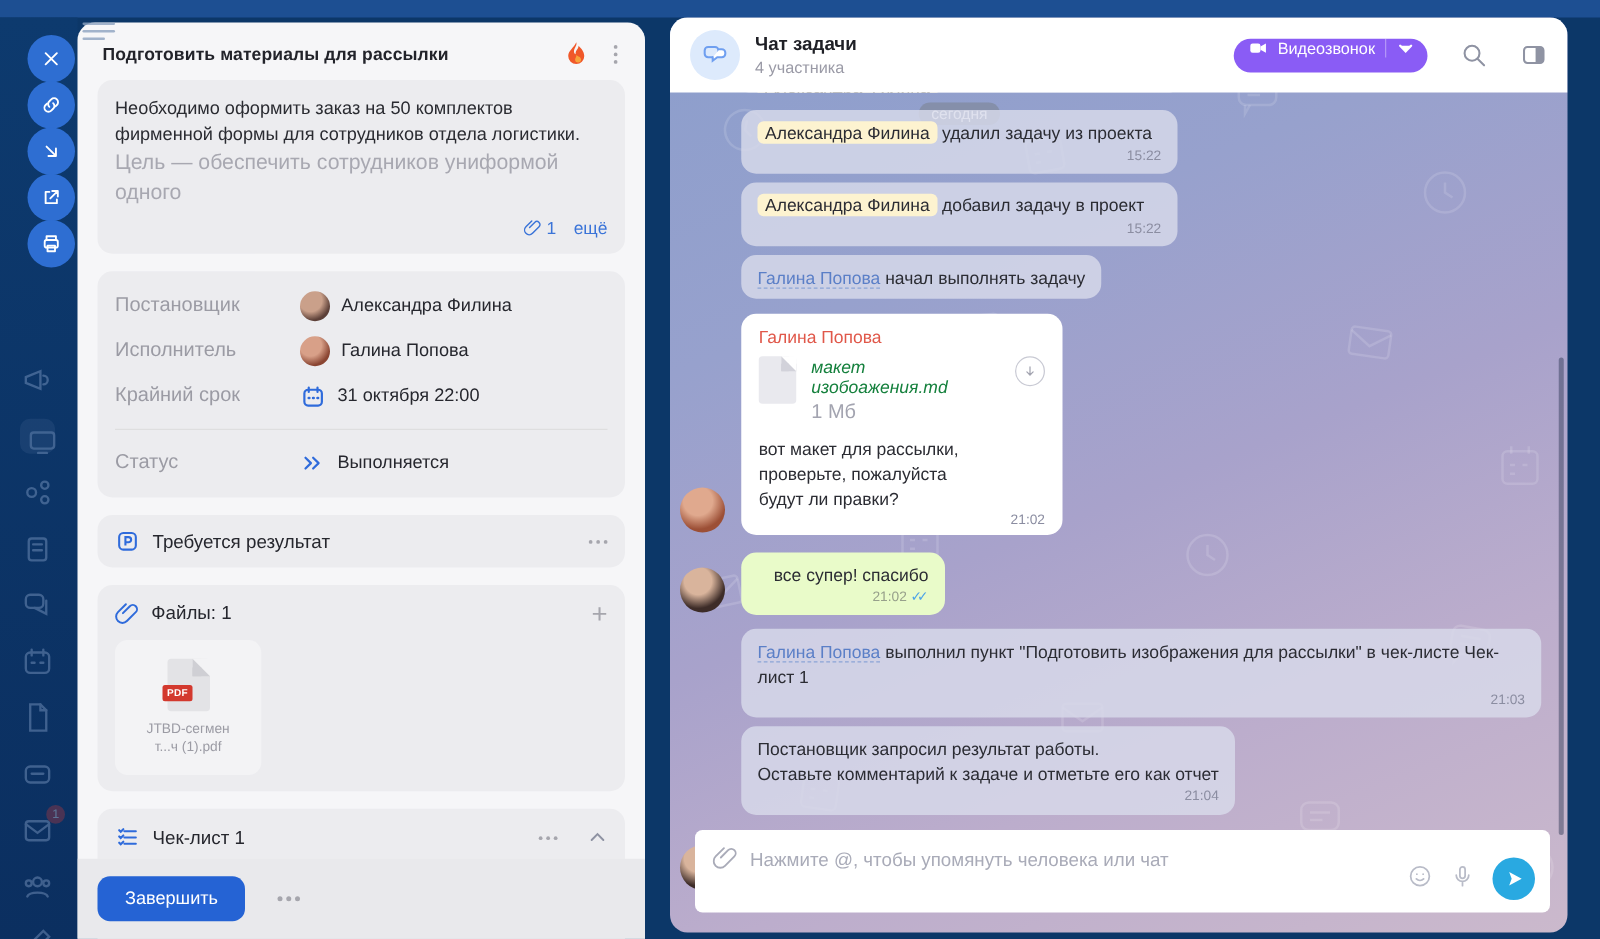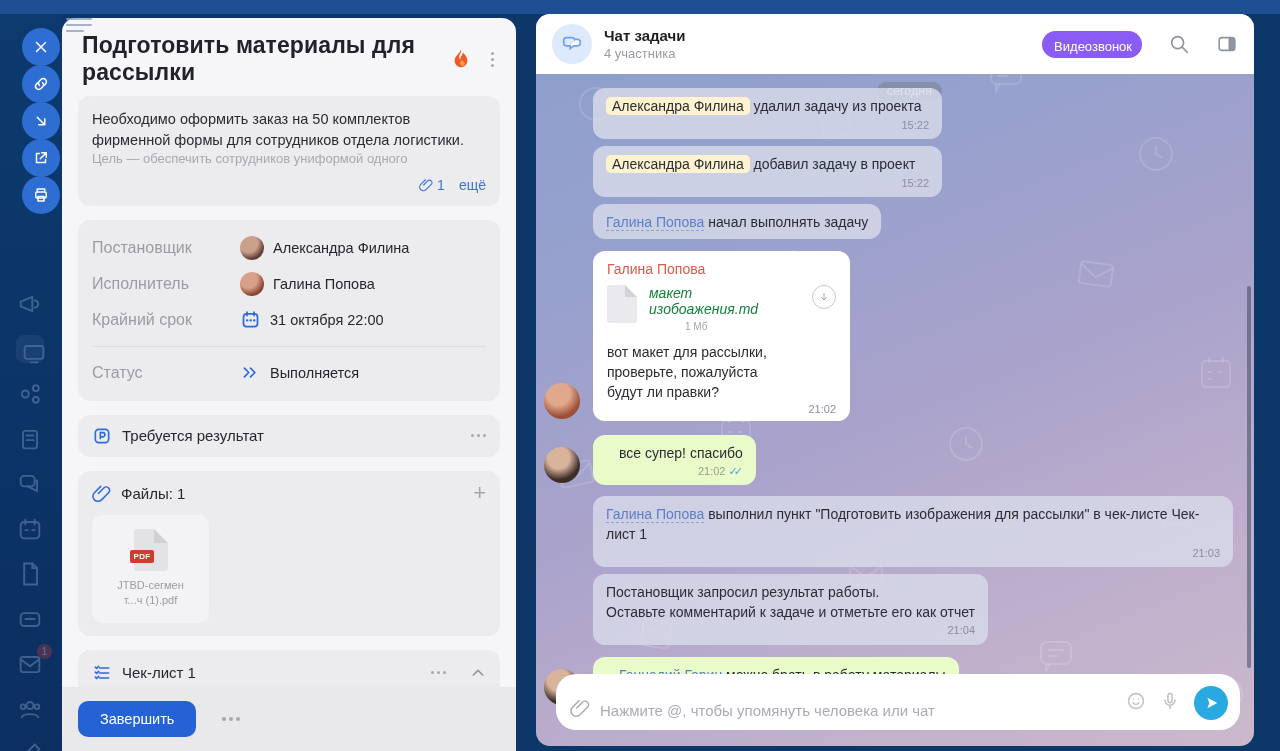--- a/index.html
+++ b/index.html
@@ -20,27 +20,27 @@
   .navicons { position:absolute; left:14px; top:220px; width:32px; }
   .navico { width:28px; height:28px; margin:0 auto 17px auto; opacity:.33; position:relative; }
   .navico svg { width:28px; height:28px; stroke:#aac2e8; stroke-width:1.6; fill:none; stroke-linecap:round; }
   .badge { position:absolute; top:-6px; right:-8px; min-width:15px; height:15px; border-radius:8px;
     background:#c93a3a; color:#fff; font-size:10px; line-height:15px; text-align:center; padding:0 3px; opacity:3; }
 
   
   .task { position:absolute; left:62px; top:18px; width:454px; height:733px;
     background:#f6f6f8; border-radius:14px 14px 0 0; z-index:2; overflow:hidden; }
   .task-head { display:flex; align-items:center; padding:14px 14px 10px 20px; }
-  .task-title { font-size:23px; font-weight:bold; color:#22232a; flex:1; letter-spacing:.1px; }
+  .task-title { font-size:14px; font-weight:bold; color:#22232a; flex:1; letter-spacing:.1px; }
   .dots-v, .dots-h { display:flex; gap:3px; align-items:center; justify-content:center; cursor:pointer; }
   .dots-v { flex-direction:column; width:20px; height:20px; }
   .dot { width:3px; height:3px; border-radius:50%; background:#a6a6ad; }
   .card { background:#ececef; border-radius:12px; margin:0 16px 14px 16px; padding:13px 14px; }
   .desc-text { font-size:14.5px; color:#2a2b31; line-height:1.42; }
-  .desc-goal { font-size:13px; color:#a8a8b1; line-height:1.42; }
+  .desc-goal { font-size:17px; color:#a8a8b1; line-height:1.42; }
   .desc-foot { display:flex; justify-content:flex-end; align-items:center; gap:14px; margin-top:8px; }
   .attach-cnt { display:flex; align-items:center; gap:4px; color:#3b74d8; font-size:14px; }
   .more-link { color:#3b74d8; font-size:14px; cursor:pointer; }
   .frow { display:flex; align-items:center; min-height:36px; }
   .flabel { width:148px; color:#9b9ba4; font-size:16px; }
   .fvalue { display:flex; align-items:center; gap:9px; font-size:14.5px; color:#26272e; font-weight:500; }
   .avatar { width:24px; height:24px; border-radius:50%; background:radial-gradient(circle at 35% 30%, #caa08a 0 40%, #5d4038 70%); }
   .avatar.galina { background:radial-gradient(circle at 35% 30%, #d8a088 0 38%, #8a4532 70%); }
   .fdivider { height:1px; background:#dededf; margin:8px 0; }
   .sec-row { display:flex; align-items:center; gap:10px; }
@@ -74,70 +74,70 @@
   .doodles { position:absolute; inset:0; opacity:.5; }
   .chat-head { position:absolute; left:0; top:0; width:100%; height:60px; background:#ffffff;
     display:flex; align-items:center; padding:0 16px; gap:12px; z-index:5; }
   .chat-ava { width:40px; height:40px; border-radius:50%; background:#ddeafc;
     display:flex; align-items:center; justify-content:center; }
   .chat-ava svg { width:22px; height:22px; stroke:#6f9ff0; fill:none; stroke-width:1.8; }
   .chat-titles { flex:1; }
   .chat-title { font-size:15px; font-weight:bold; color:#1f2026; }
   .chat-sub { font-size:13px; color:#9a9aa6; margin-top:2px; }
   .vbtn { display:flex; align-items:flex-start; gap:8px; background:#8a5cf5; border-radius:14px;
-    height:27px; padding:0 10px 0 12px; color:#fff; cursor:pointer;flex-direction:column; }
+    height:27px; padding:0 10px 0 12px; color:#fff; cursor:pointer; }
   .vbtn svg { width:15px; height:15px; fill:#fff; }
   .vbtn-label { font-size:13px; }
   .vbtn-sep { width:1px; height:15px; background:rgba(255,255,255,.35); }
   .hicon { width:22px; height:22px; margin-left:14px; cursor:pointer; }
   .hicon svg { width:22px; height:22px; stroke:#8f93a3; fill:none; stroke-width:1.8; stroke-linecap:round; }
 
   .messages { position:absolute; left:0; top:60px; width:100%; bottom:102px; padding:0 0 0 57px;
     display:flex; flex-direction:column; align-items:flex-start; }
   .bubble { position:relative; background:rgba(216,219,234,.82); border-radius:12px;
     padding:9px 13px 6px 13px; font-size:14px; color:#2b2c33; margin-top:7px; line-height:1.4; }
   .btime { display:block; text-align:right; font-size:11px; color:#8b8da1; margin-top:1px; }
   .chip { background:#fdf3d0; border-radius:5px; padding:1px 6px; color:#2b2c33; }
   .ulink { color:#5b7fc7; border-bottom:1px dashed #8aa4d6; cursor:pointer; }
   .cutbubble { margin-top:-6px; height:26px; overflow:hidden; width:349px; padding-top:0; border-radius:0 0 12px 12px; }
   .cutbubble .chip { position:absolute; left:13px; top:-9px; }
   .cutbubble .btime { position:absolute; right:12px; top:4px; }
-  .daterow { width:349px; display:flex; justify-content:flex-end; margin-top:8px; }
+  .daterow { width:349px; display:flex; justify-content:center; margin-top:8px; }
   .datepill { background:rgba(130,138,160,.78); color:#fff; font-size:12.5px; border-radius:10px; padding:2px 10px; }
   .b-w349 { width:349px; }
   .withava { display:flex; align-items:flex-end; gap:13px; margin-left:-49px; margin-top:7px; }
   .mava { width:36px; height:36px; border-radius:50%; flex:0 0 36px; margin-bottom:2px; }
   .mava.galina { background:radial-gradient(circle at 40% 30%, #e0a98e 0 35%, #9c4f36 68%); }
   .mava.dark { background:radial-gradient(circle at 40% 30%, #d9b49c 0 33%, #3d2c28 66%); }
   .whitebubble { background:#ffffff; border-radius:12px; padding:10px 14px 6px 14px; width:257px; margin-top:0; }
   .wauthor { color:#e0584a; font-size:14px; font-weight:500; margin-bottom:8px; }
   .filerow { display:flex; align-items:flex-start; gap:12px; margin-bottom:10px; }
   .docico { width:30px; height:38px; background:#e9e9ee; border-radius:3px; position:relative; flex:0 0 30px; }
   .docico:before { content:""; position:absolute; right:0; top:0; border:6px solid #fff;
     border-left-color:#d2d2da; border-bottom-color:#d2d2da; }
   .fmeta { flex:1; }
   .fname { font-size:14px; color:#15803d; font-weight:500;font-style:italic; }
-  .fsize { font-size:10px; color:#a3a4b0; margin-top:4px;margin-left:36px; }
+  .fsize { font-size:16px; color:#a3a4b0; margin-top:4px; }
   .dlbtn { width:24px; height:24px; border-radius:50%; border:1.5px solid #c9cad4;
     display:flex; align-items:center; justify-content:center; color:#a3a4b0; cursor:pointer; }
   .dlbtn svg { width:12px; height:12px; stroke:#a3a4b0; stroke-width:2; fill:none; stroke-linecap:round; }
   .wtext { font-size:14px; color:#2b2c33; line-height:1.45; white-space:pre-line; }
   .greenbubble { background:#e9fbc9; border-radius:12px; padding:9px 13px 6px 26px;
     font-size:14px; color:#2b2c33; line-height:1.4; }
   .gfoot { display:flex; justify-content:flex-end; align-items:center; gap:3px; margin-top:0; }
   .gtime { font-size:11px; color:#97a08b; }
   .checks { font-size:11px; color:#4da3e8; letter-spacing:-4px; padding-right:4px; }
   .checks.single { color:#9aa394; letter-spacing:0; padding-right:0; }
   .pre { white-space:pre-line; }
   .b-wide { max-width:640px; }
   .scrollthumb { position:absolute; right:3px; top:272px; width:4px; height:382px;
     background:rgba(40,50,80,.45); border-radius:2px; z-index:6; }
 
-  .inputbox { position:absolute; left:20px; right:14px; bottom:16px; height:56px;
-    background:#fff; border-radius:20px; z-index:5; padding:24px 14px; }
+  .inputbox { position:absolute; left:20px; right:14px; bottom:16px; height:66px;
+    background:#fff; border-radius:6px; z-index:5; padding:12px 14px; }
   .inputrow { display:flex; align-items:center; gap:10px; }
   .clip svg { width:20px; height:20px; stroke:#a9abb8; fill:none; stroke-width:1.8; stroke-linecap:round; }
   .msg-input { border:none; outline:none; flex:1; font-size:15px; color:#2b2c33;
     font-family:inherit; background:transparent; }
   .msg-input::placeholder { color:#a9abb8; }
   .input-actions { position:absolute; right:12px; bottom:10px; display:flex; align-items:center; gap:14px; }
   .iact svg { width:20px; height:20px; stroke:#b9bcc8; fill:none; stroke-width:1.7; stroke-linecap:round; }
   .sendbtn { width:34px; height:34px; border-radius:50%; background:#29a9e1;
     display:flex; align-items:center; justify-content:center; cursor:pointer; }
   .sendbtn svg { width:16px; height:16px; fill:#fff; margin-left:2px; }

